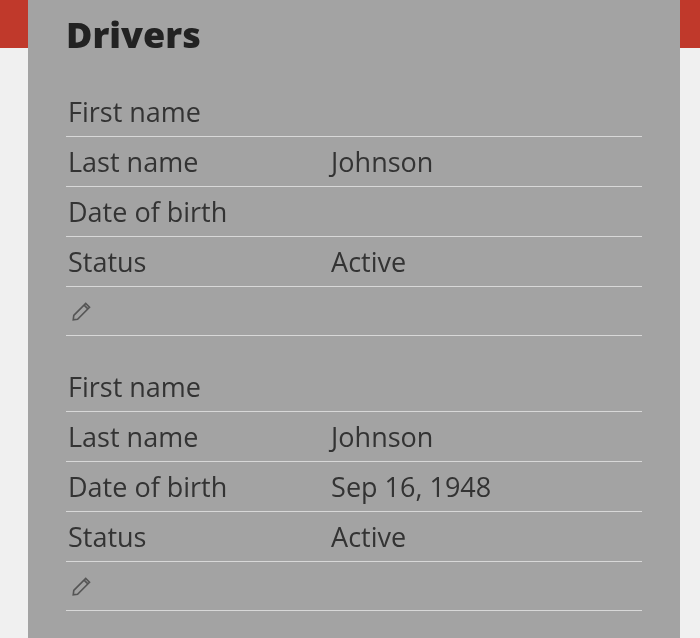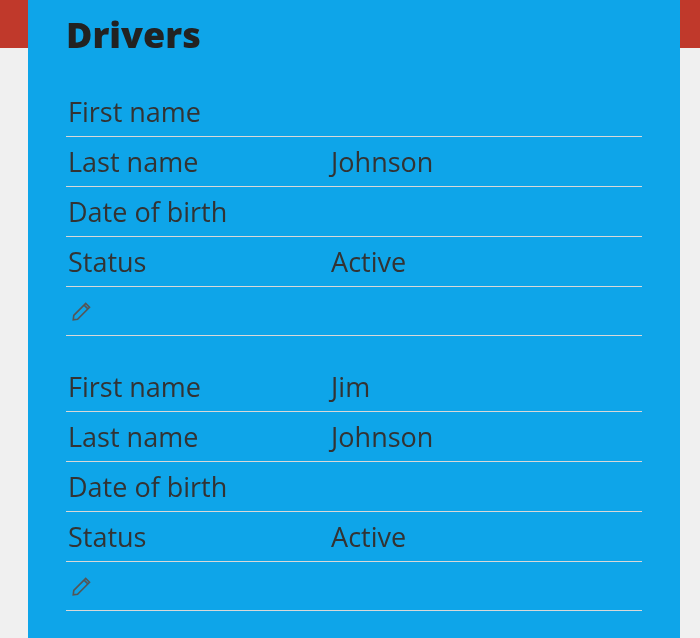--- a/index.html
+++ b/index.html
@@ -29,21 +29,21 @@
       width: 20px;
       height: 48px;
       background: #c0392b;
     }
     .card {
       position: absolute;
       top: 0;
       left: 28px;
       right: 20px;
       bottom: 0;
-      background: #0ea5e9;
+      background: #a3a3a3;
       padding: 10px 38px 20px 38px;
     }
     .section-title {
       font-size: 36px;
       font-weight: 800;
       color: #222;
       margin-bottom: 28px;
     }
     .driver-block {
       margin-bottom: 26px;
@@ -117,28 +117,28 @@
           <path d="M3.5 17 L14.5 6 L18 9.5 L7 20.5 L3 21 L3.5 17 Z"></path>
           <line x1="13" y1="7.5" x2="16.5" y2="11"></line>
         </svg>
       </button>
     </div>
   </div>
 
   <div class="driver-block">
     <div class="row">
       <div class="row-label">First name</div>
-      <div class="row-value">Jim</div>
     </div>
     <div class="row">
       <div class="row-label">Last name</div>
       <div class="row-value">Johnson</div>
     </div>
     <div class="row">
       <div class="row-label">Date of birth</div>
+      <div class="row-value">Sep 16, 1948</div>
     </div>
     <div class="row">
       <div class="row-label">Status</div>
       <div class="row-value">Active</div>
     </div>
     <div class="edit-row">
       <button class="edit-btn">
         <svg viewBox="0 0 24 24">
           <path d="M3.5 17 L14.5 6 L18 9.5 L7 20.5 L3 21 L3.5 17 Z"></path>
           <line x1="13" y1="7.5" x2="16.5" y2="11"></line>

